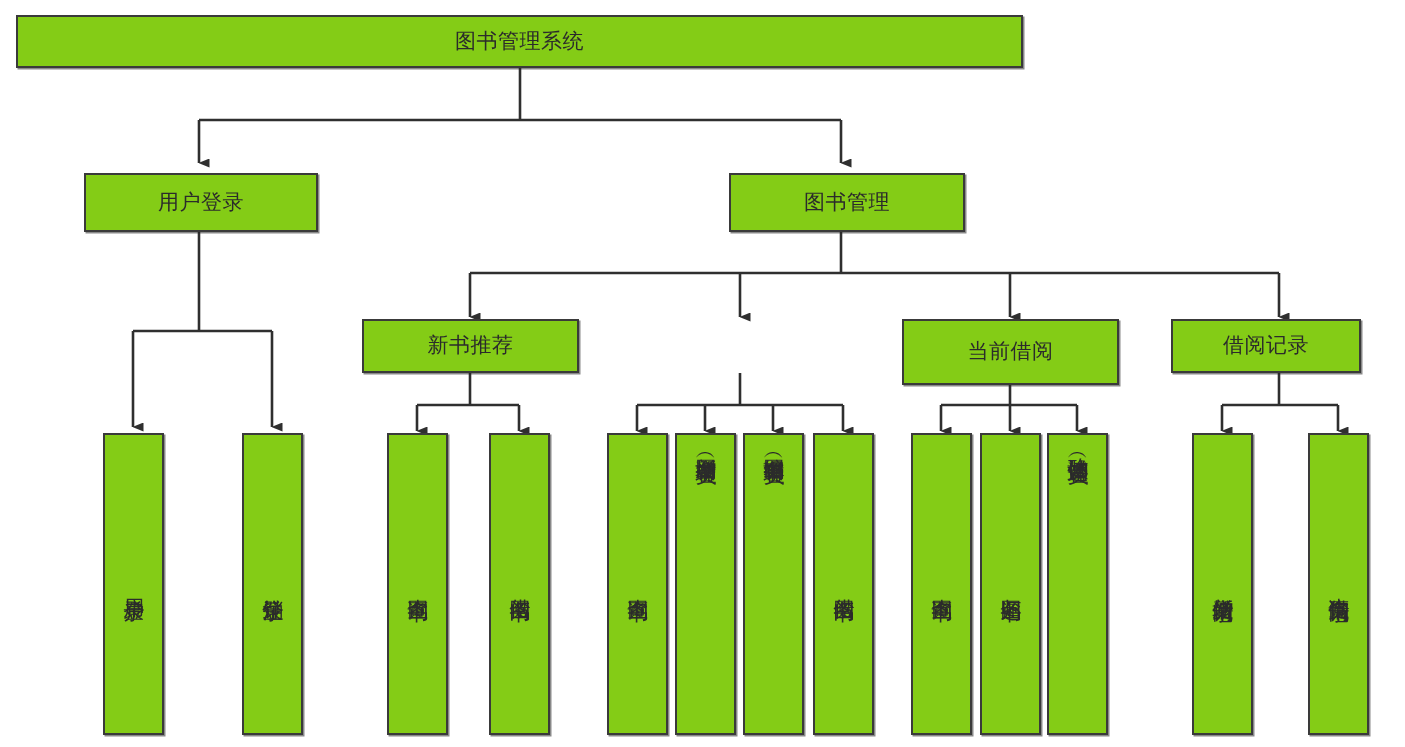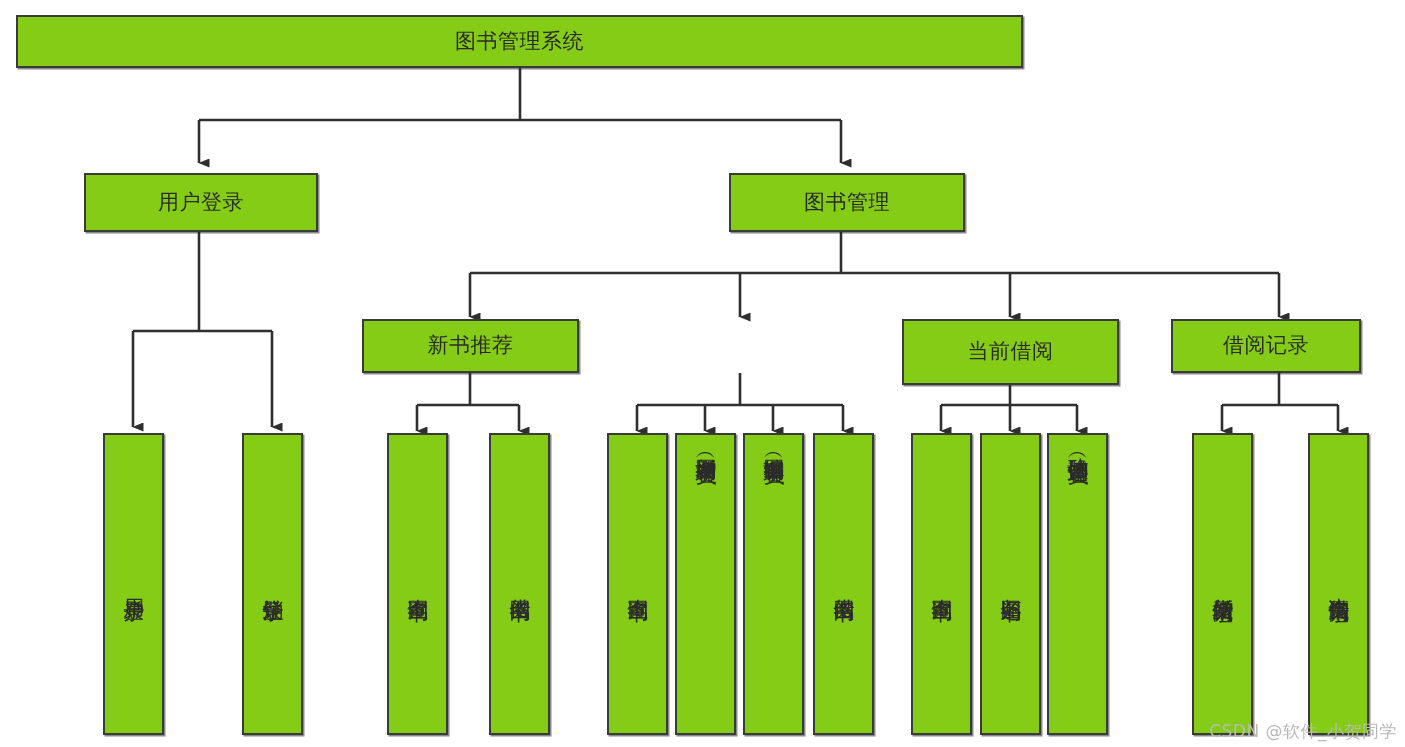--- a/index.html
+++ b/index.html
@@ -206,15 +206,14 @@
   </div>
 
   <div class="node-box leaf-box center-v" style="left:1192px; top:433px; width:61px; height:302px;">
     <span class="node-label-v">新增借阅记录</span>
   </div>
 
   <div class="node-box leaf-box center-v" style="left:1308px; top:433px; width:61px; height:302px;">
     <span class="node-label-v">查询借阅记录</span>
   </div>
 
-  <div id="watermark">CSDN @软件_小贺同学</div>
 
 </div>
 
 </body></html>

